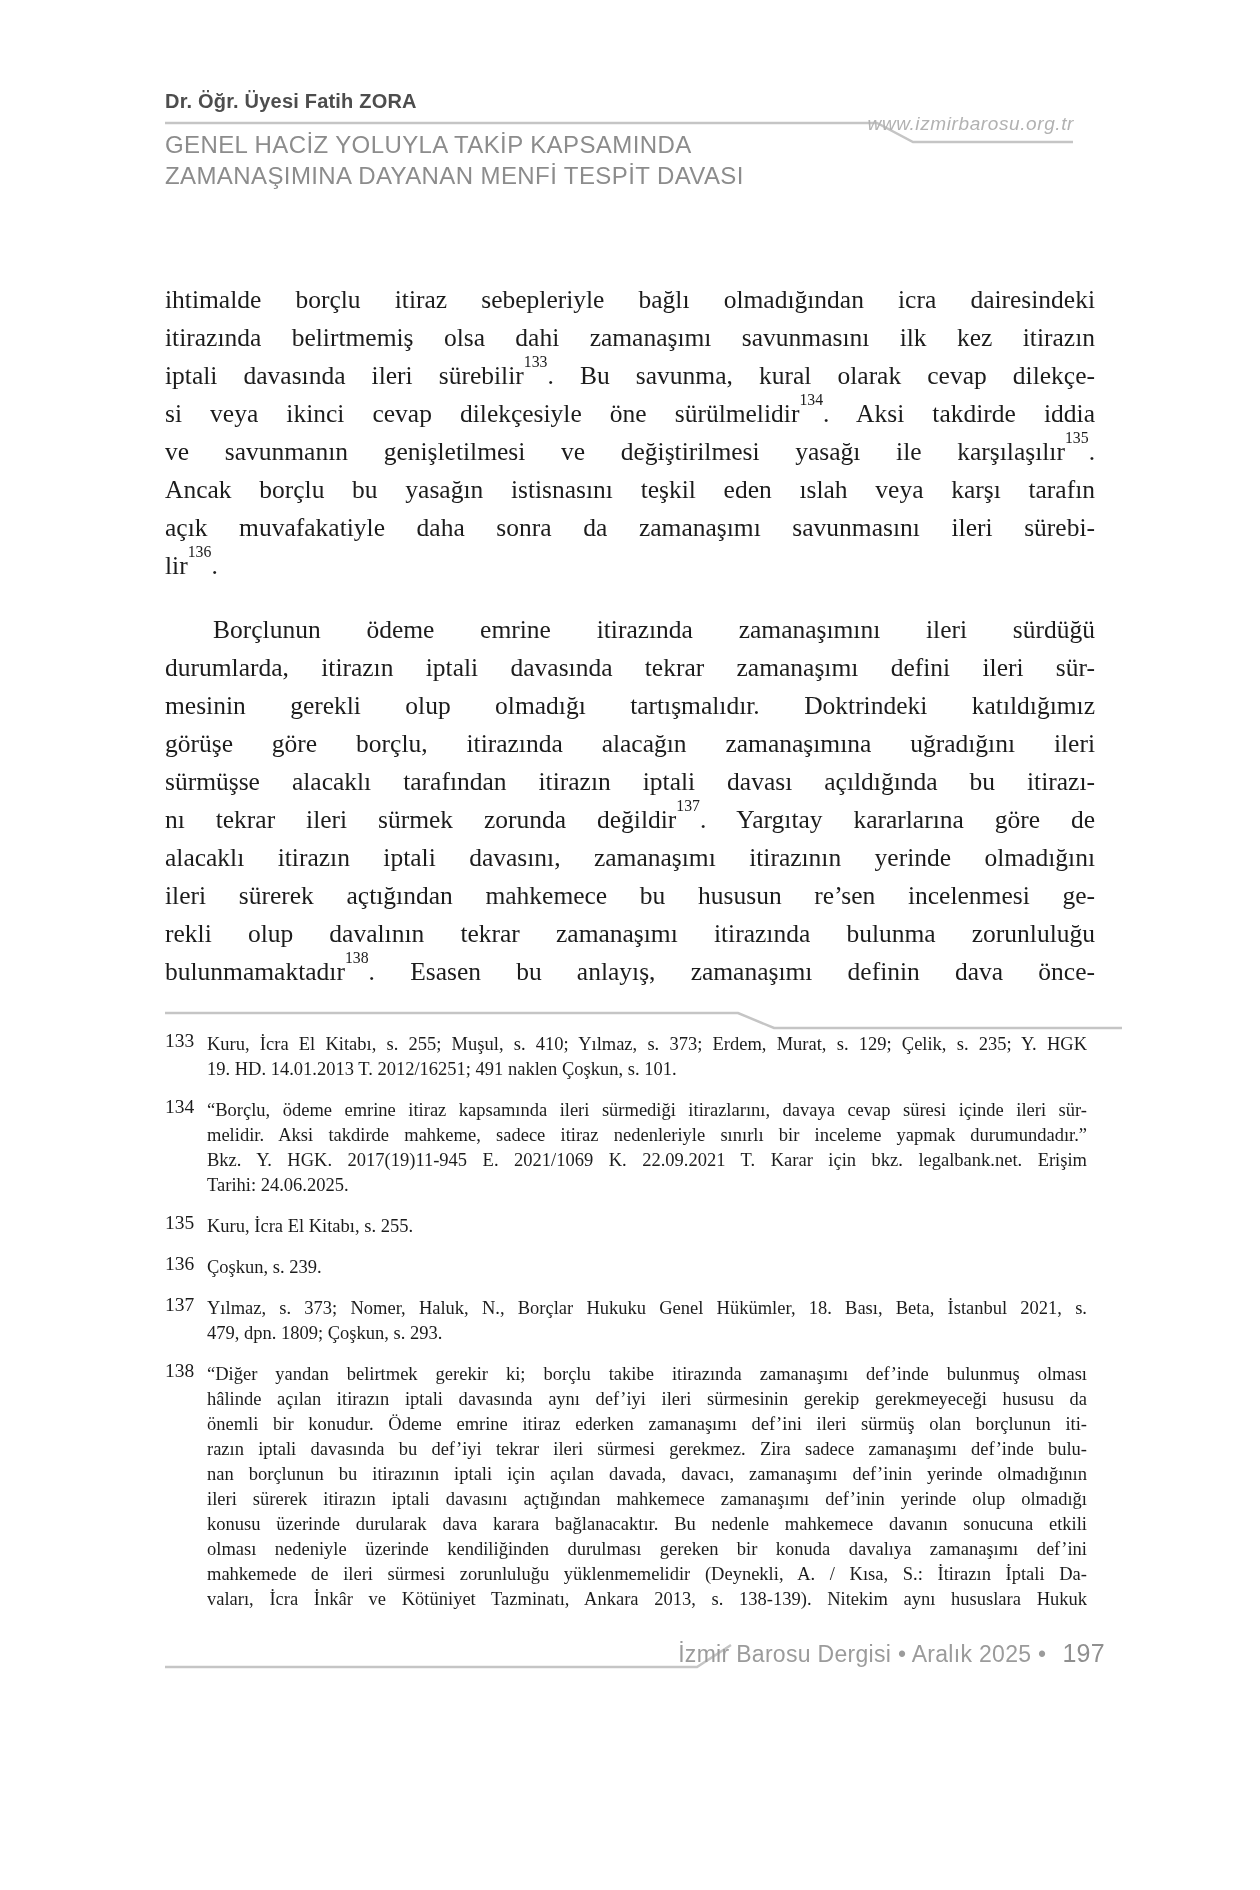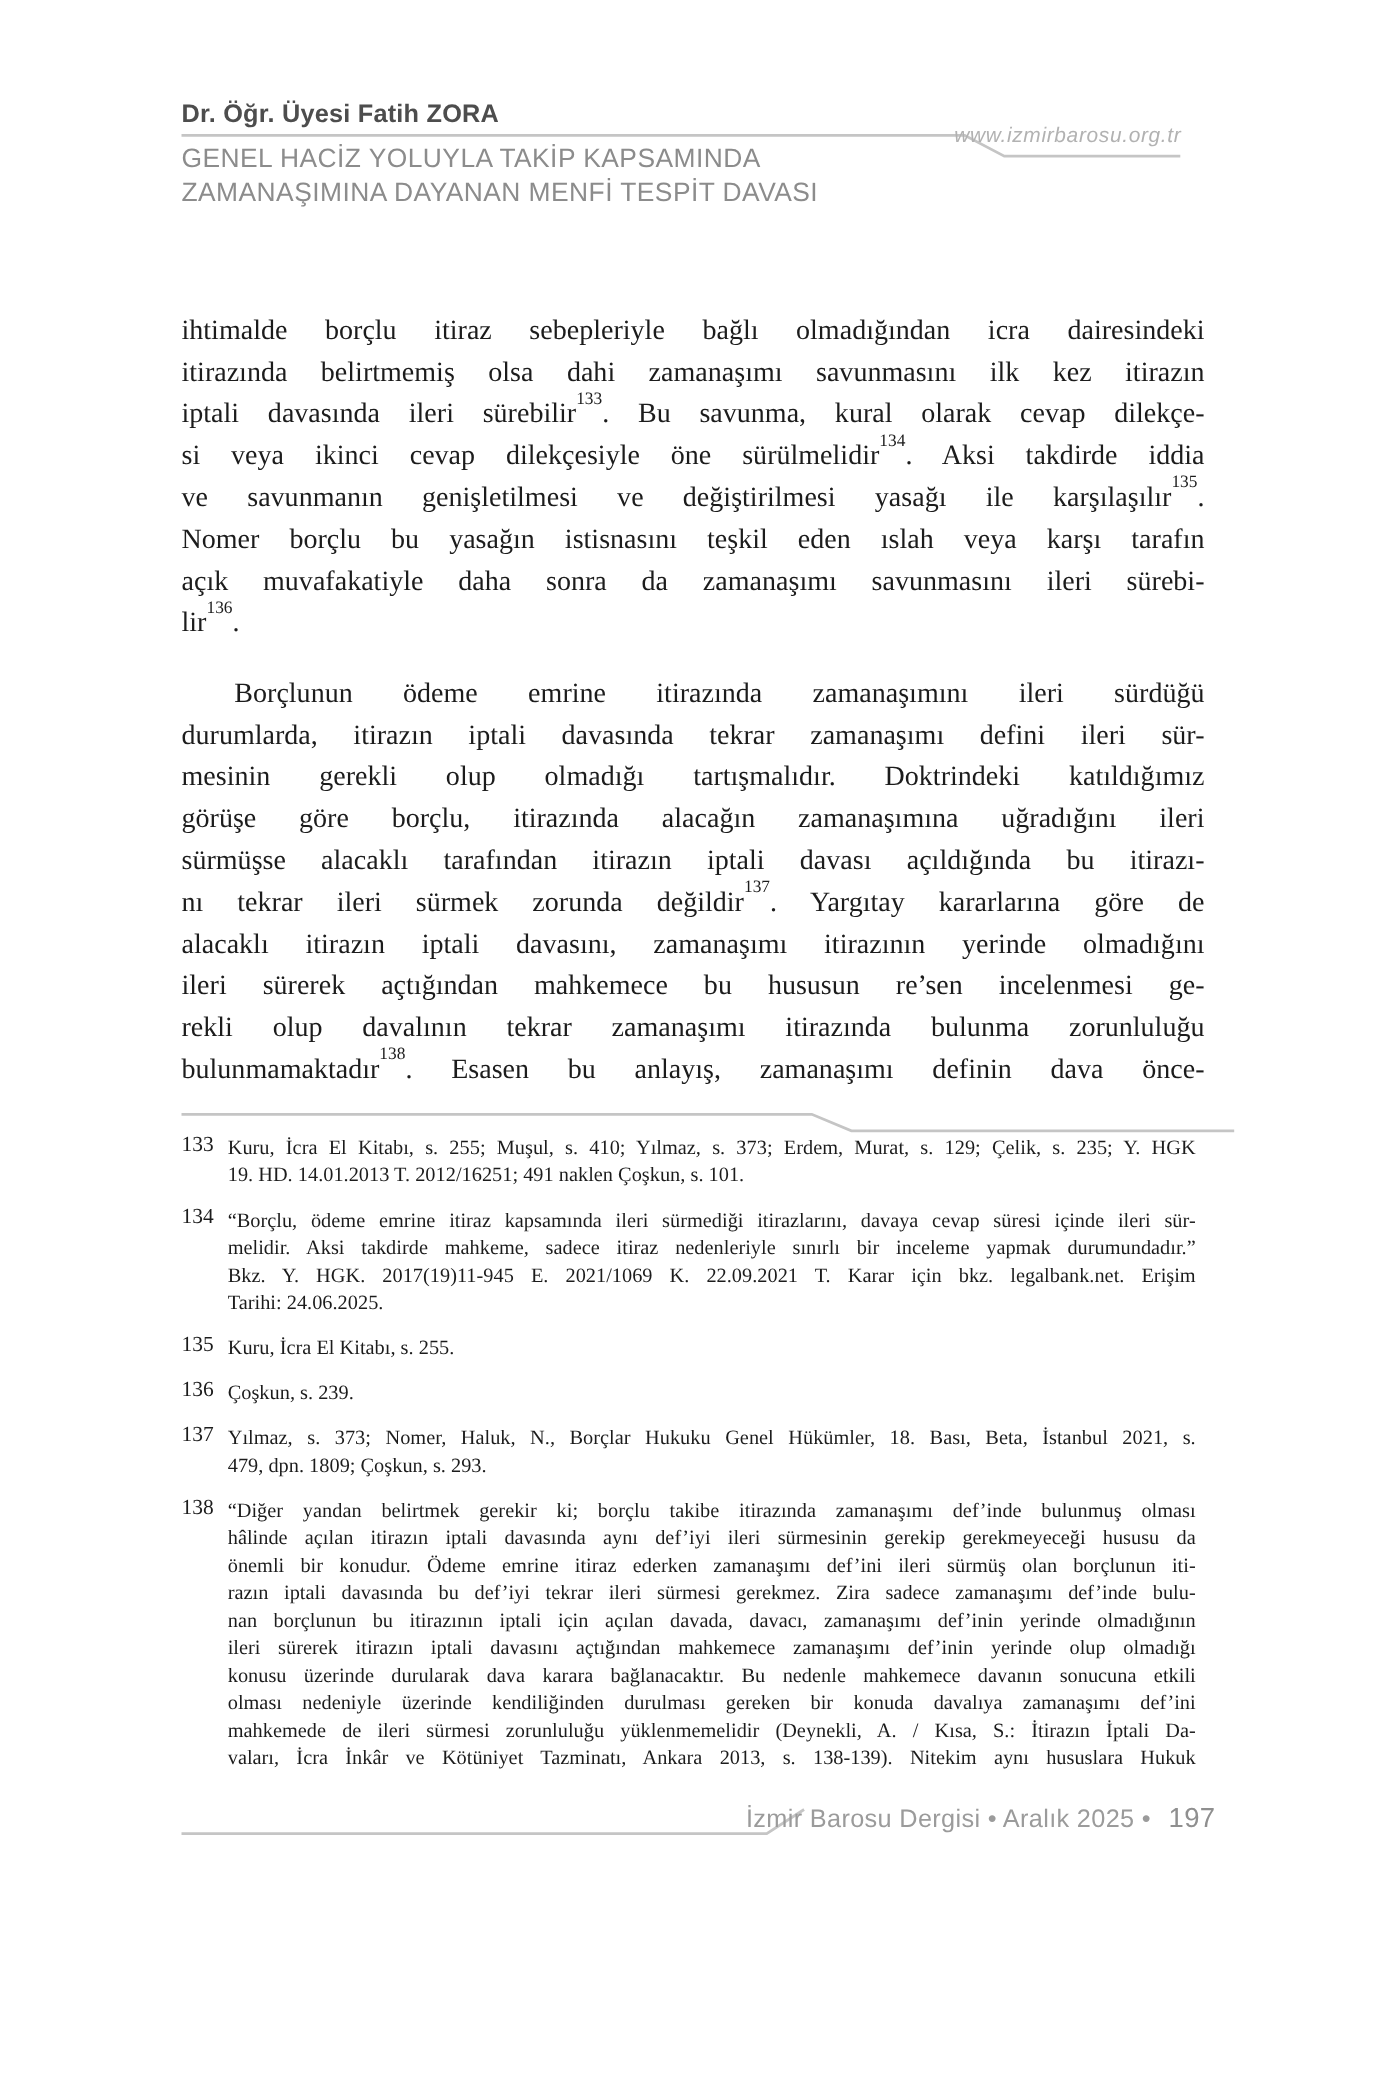--- a/index.html
+++ b/index.html
@@ -8,21 +8,21 @@
     width:1260px;height:1890px;
     background:#ffffff;
     overflow:hidden;
     font-family:"Liberation Serif", serif;
     color:#1c1c1c;
   }
   
   .author{
     position:absolute;left:165px;top:90px;
     font-family:"Liberation Sans", sans-serif;
-    font-size:23px;font-weight:bold;color:#4d4d4d;letter-spacing:.2px;
+    font-size:20px;font-weight:bold;color:#4d4d4d;letter-spacing:.2px;
   }
   .website{
     position:absolute;right:186px;top:113px;
     font-family:"Liberation Sans", sans-serif;
     font-size:19px;color:#b2b2b2;letter-spacing:.6px;font-style:italic;
   }
   .doc-title{
     position:absolute;left:165px;
     font-family:"Liberation Sans", sans-serif;
     font-size:24px;color:#8c8c8c;letter-spacing:.4px;
@@ -76,21 +76,21 @@
   <div class="website">www.izmirbarosu.org.tr</div>
   <div class="doc-title l1">GENEL HACİZ YOLUYLA TAKİP KAPSAMINDA</div>
   <div class="doc-title l2">ZAMANAŞIMINA DAYANAN MENFİ TESPİT DAVASI</div>
 
   <div class="para" id="para-1">
       <div class="bline just">ihtimalde borçlu itiraz sebepleriyle bağlı olmadığından icra dairesindeki</div>
       <div class="bline just">itirazında belirtmemiş olsa dahi zamanaşımı savunmasını ilk kez itirazın</div>
       <div class="bline just">iptali davasında ileri sürebilir<sup class="fnref">133</sup>. Bu savunma, kural olarak cevap dilekçe-</div>
       <div class="bline just">si veya ikinci cevap dilekçesiyle öne sürülmelidir<sup class="fnref">134</sup>. Aksi takdirde iddia</div>
       <div class="bline just">ve savunmanın genişletilmesi ve değiştirilmesi yasağı ile karşılaşılır<sup class="fnref">135</sup>.</div>
-      <div class="bline just">Nomer borçlu bu yasağın istisnasını teşkil eden ıslah veya karşı tarafın</div>
+      <div class="bline just">Ancak borçlu bu yasağın istisnasını teşkil eden ıslah veya karşı tarafın</div>
       <div class="bline just">açık muvafakatiyle daha sonra da zamanaşımı savunmasını ileri sürebi-</div>
       <div class="bline">lir<sup class="fnref">136</sup>.</div>
     </div>
   <div class="para" id="para-2">
       <div class="bline just indent">Borçlunun ödeme emrine itirazında zamanaşımını ileri sürdüğü</div>
       <div class="bline just">durumlarda, itirazın iptali davasında tekrar zamanaşımı defini ileri sür-</div>
       <div class="bline just">mesinin gerekli olup olmadığı tartışmalıdır. Doktrindeki katıldığımız</div>
       <div class="bline just">görüşe göre borçlu, itirazında alacağın zamanaşımına uğradığını ileri</div>
       <div class="bline just">sürmüşse alacaklı tarafından itirazın iptali davası açıldığında bu itirazı-</div>
       <div class="bline just">nı tekrar ileri sürmek zorunda değildir<sup class="fnref">137</sup>. Yargıtay kararlarına göre de</div>

